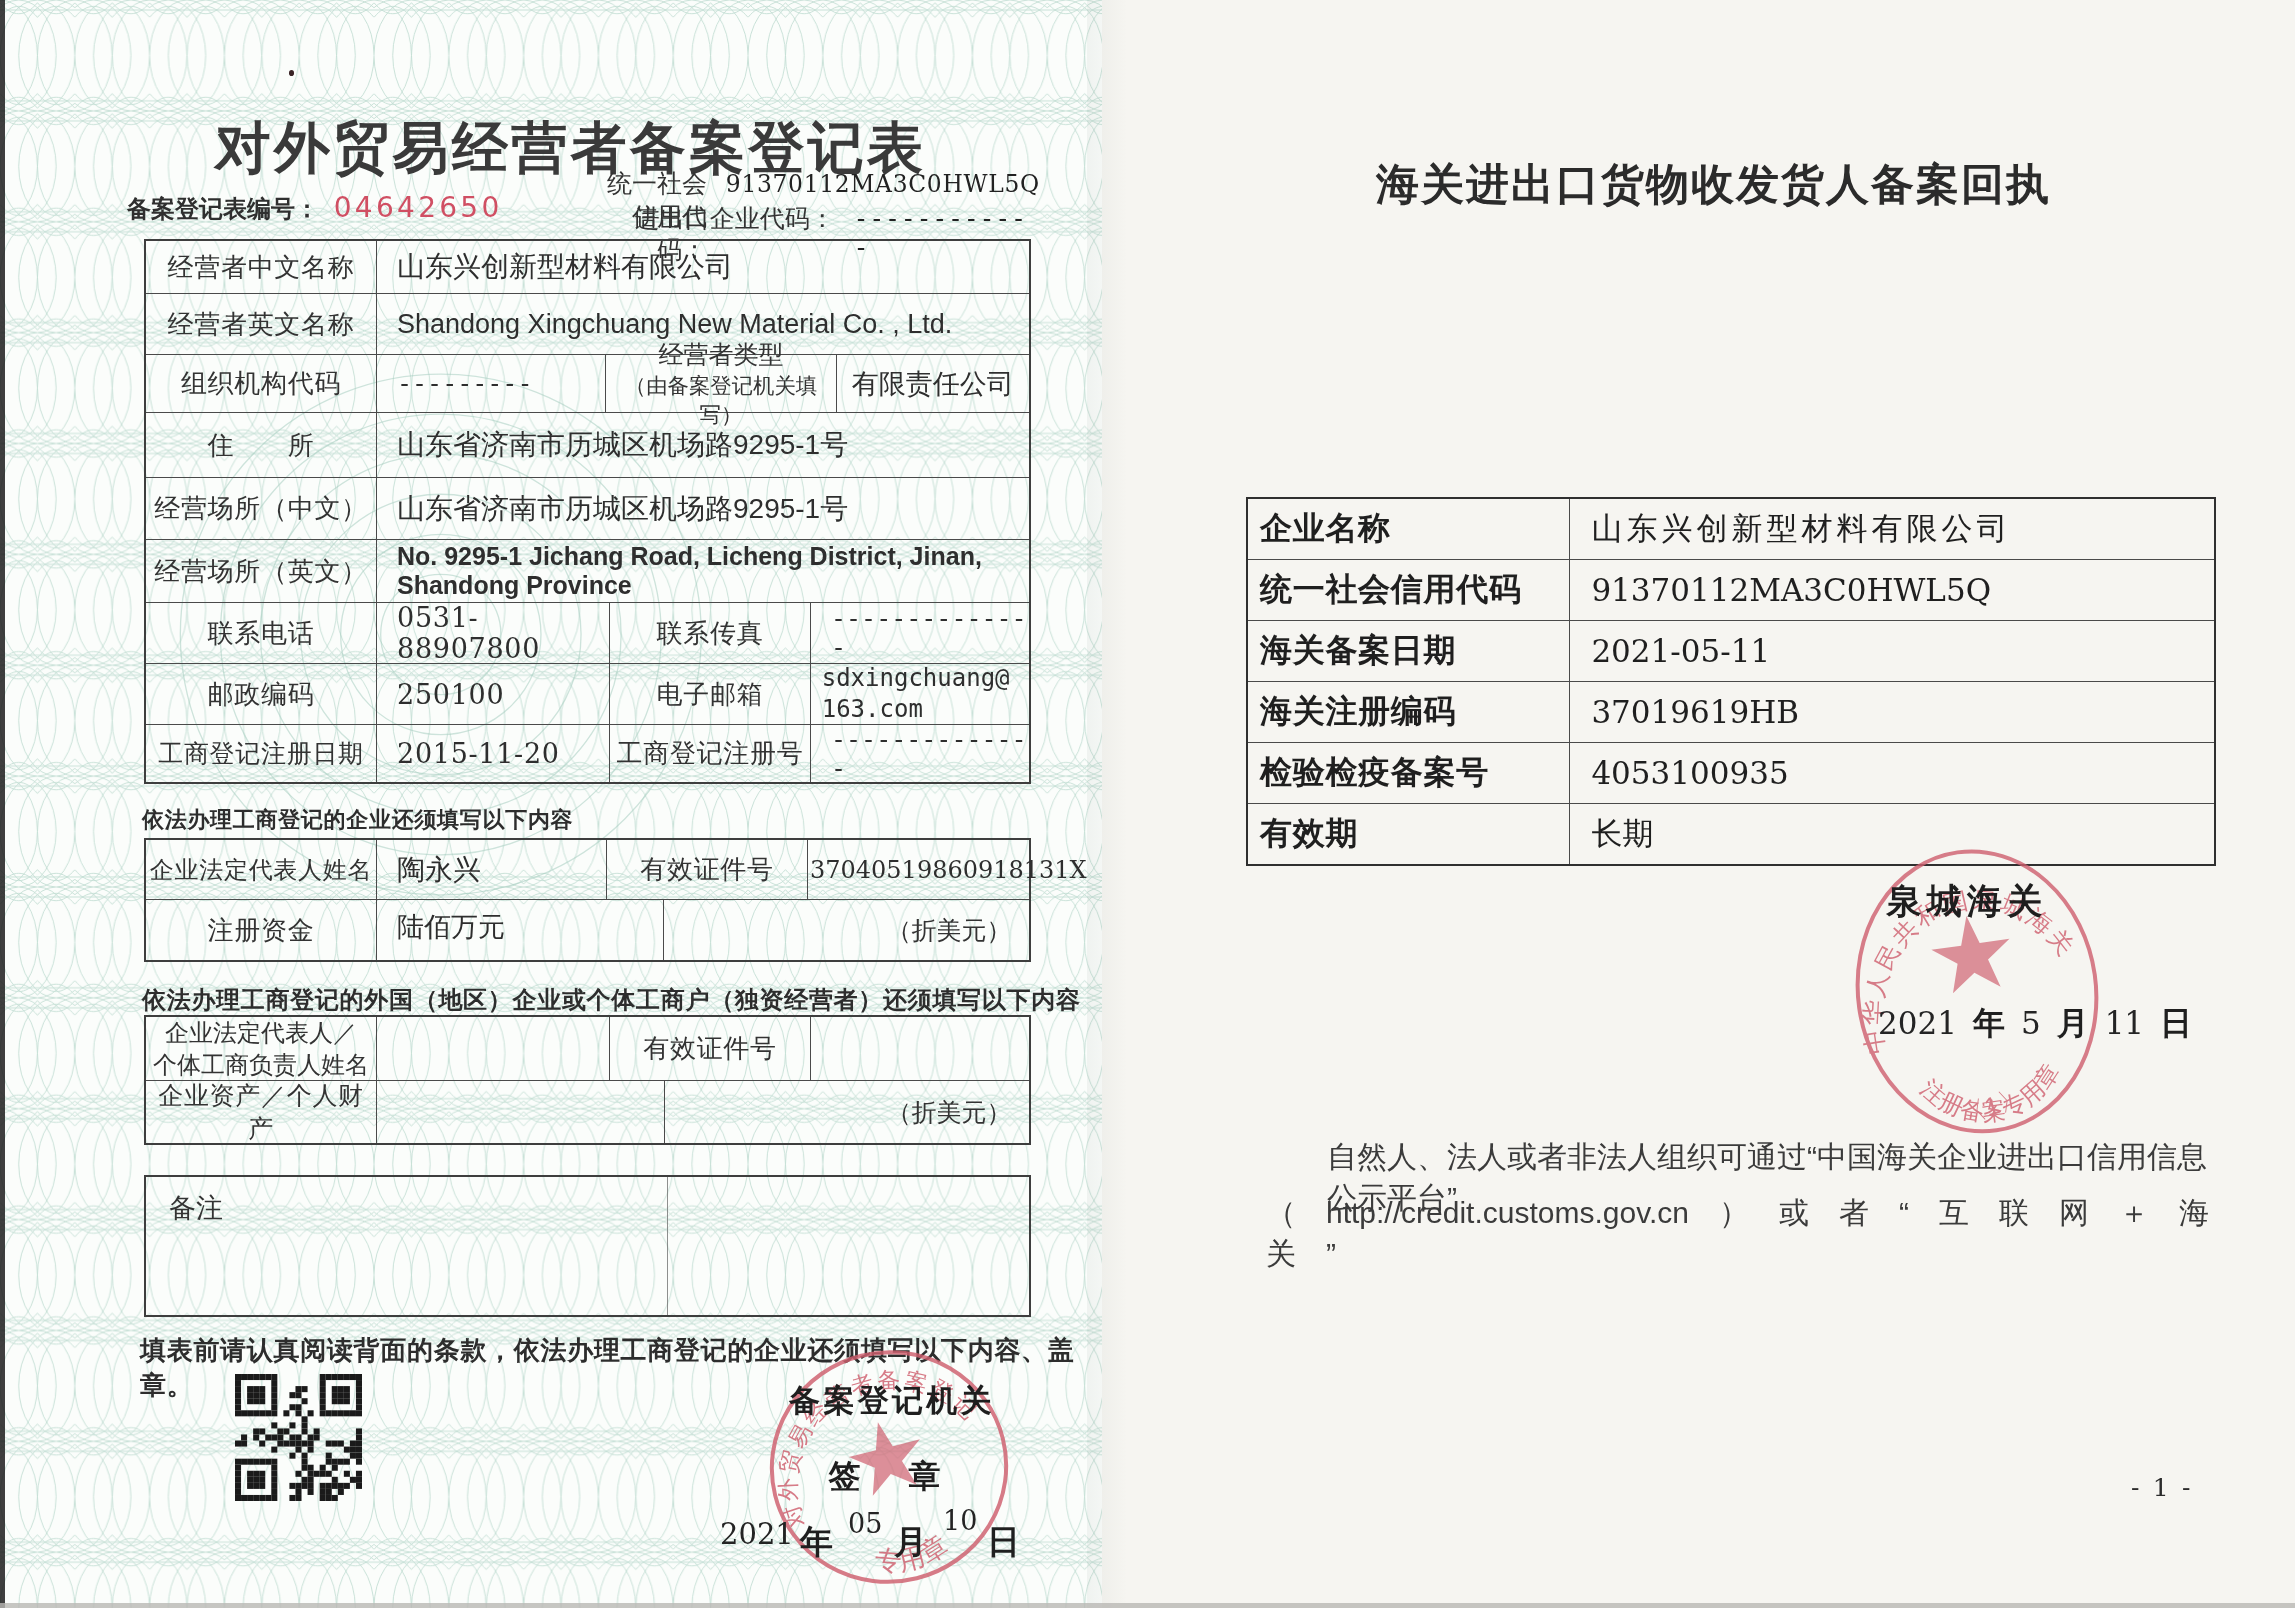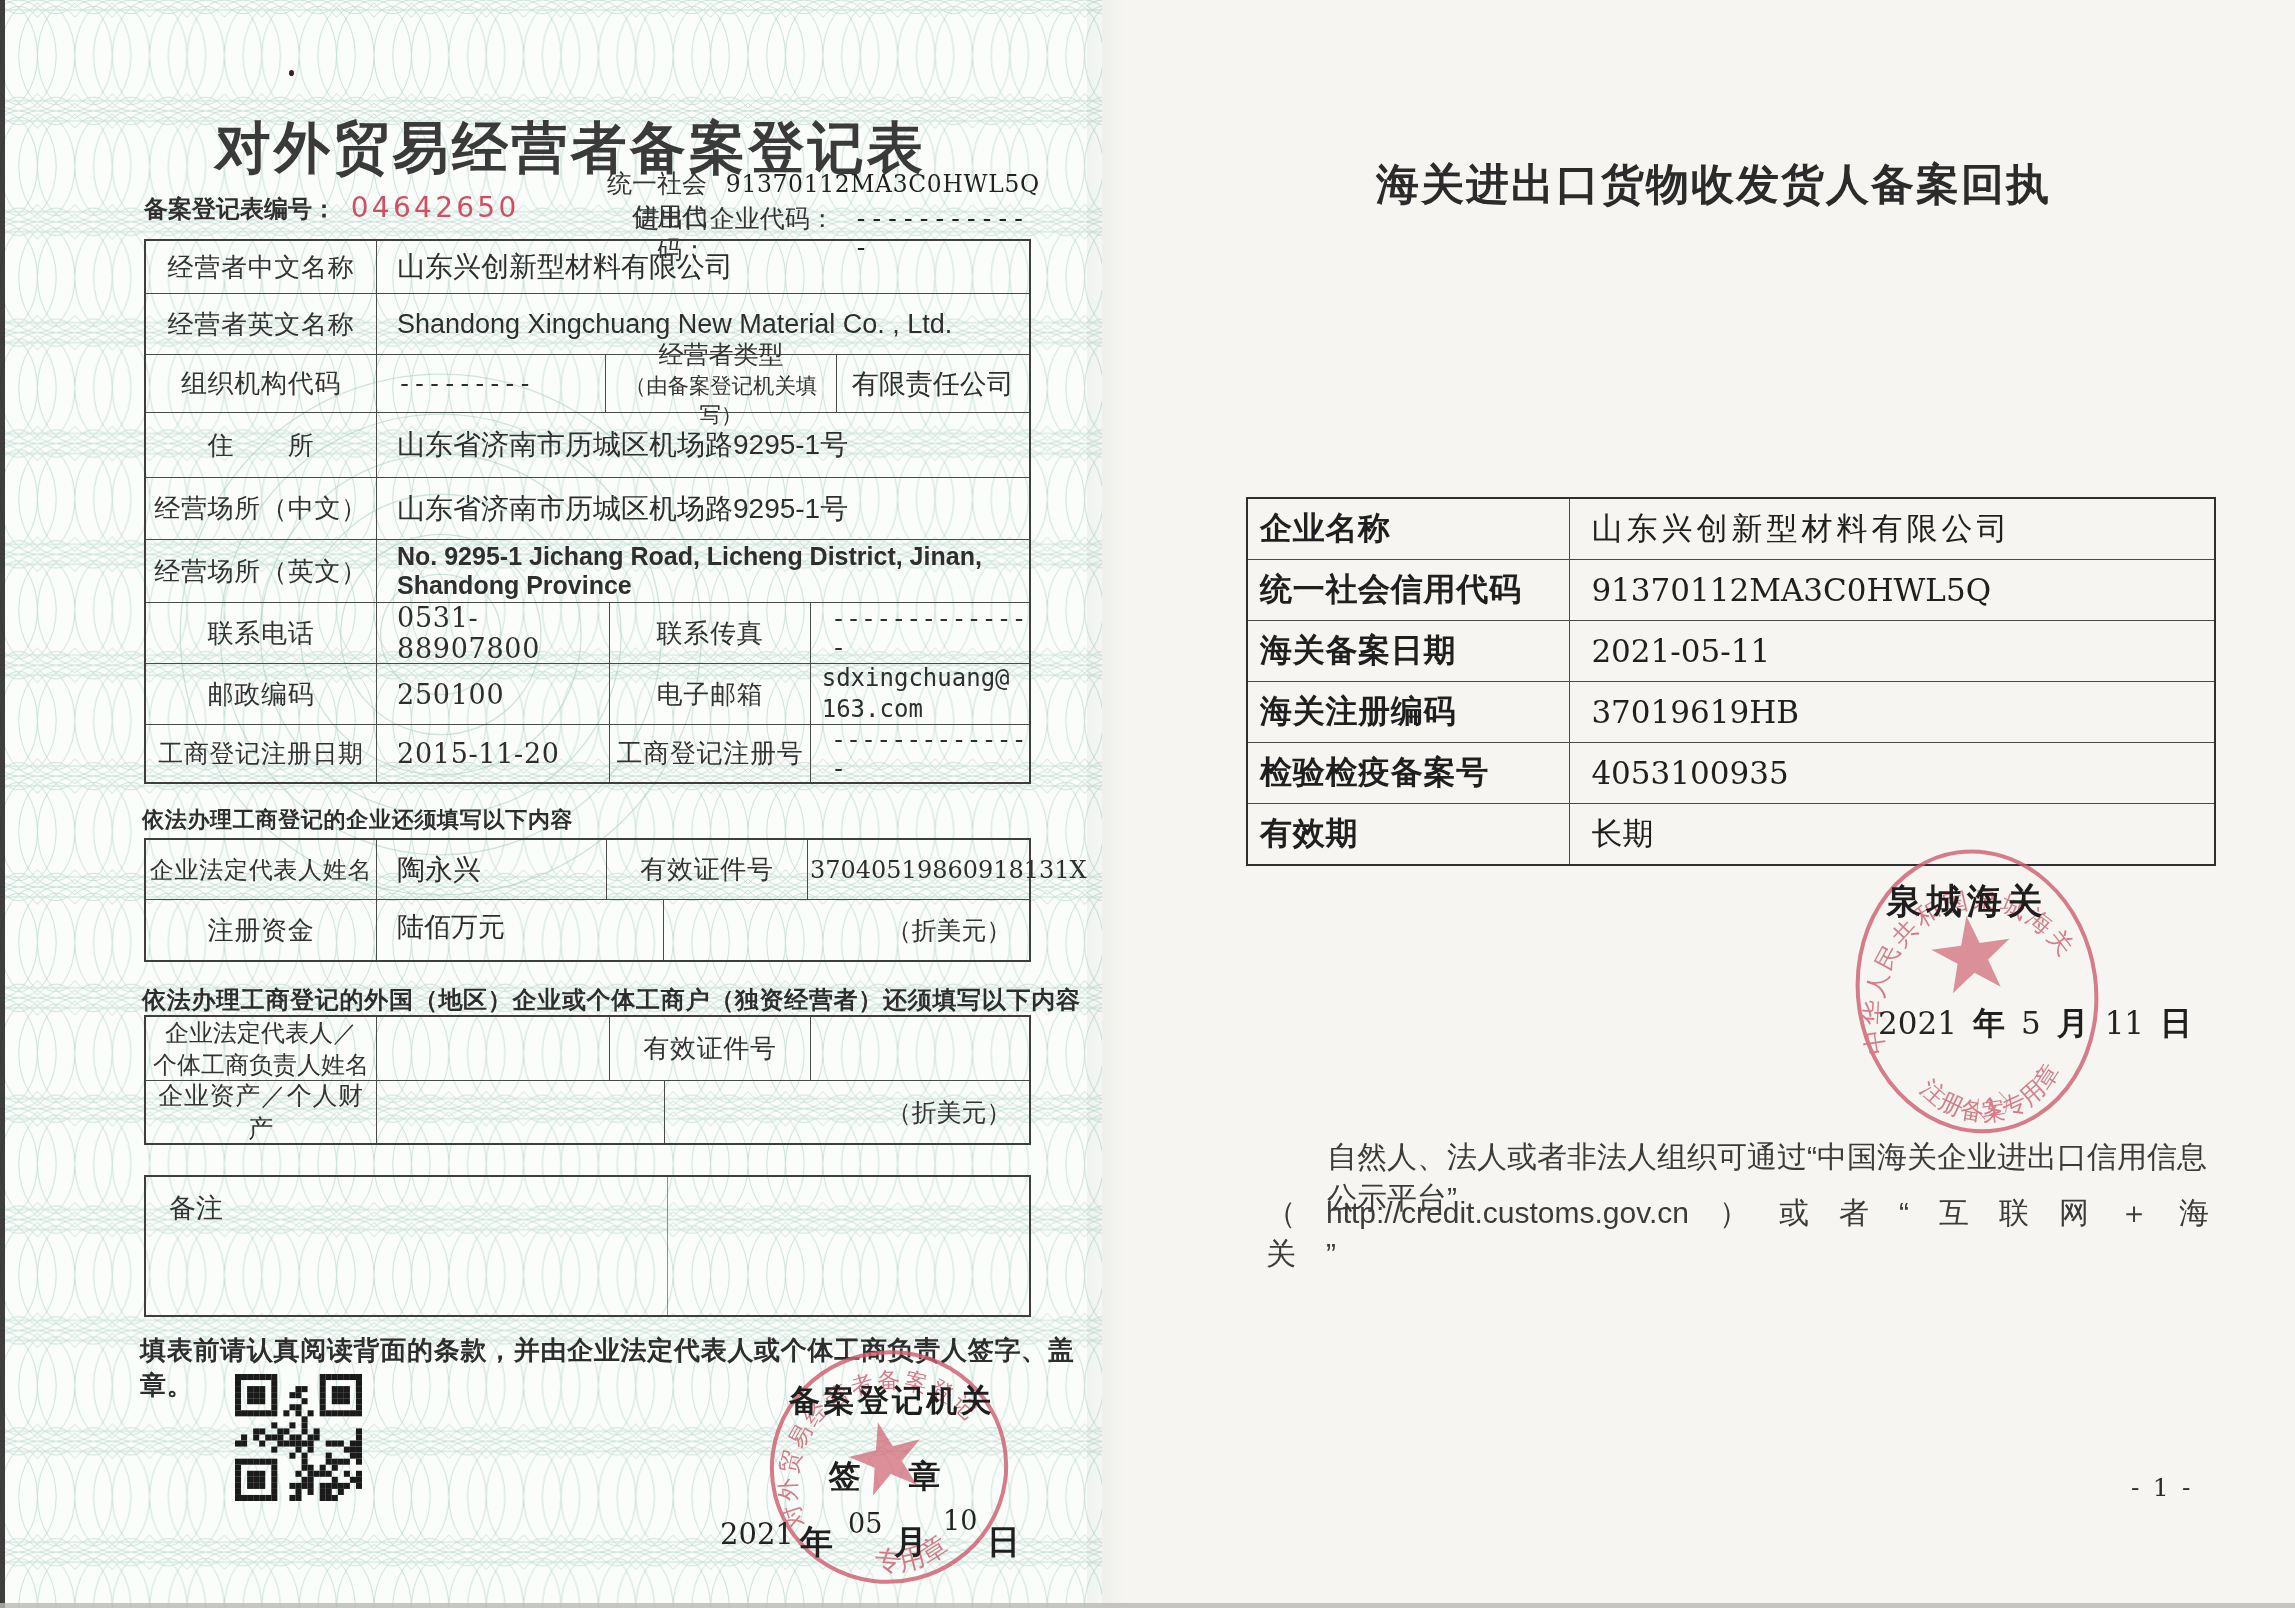--- a/index.html
+++ b/index.html
@@ -14,21 +14,21 @@
   .speck{width:5.3px;height:6px;border-radius:50%;background:#3a2326;}
 
   
   #lp-title{left:200px;top:111px;width:741px;text-align:center;font-size:56px;font-weight:700;
             letter-spacing:3.3px;color:#3a3a3a;}
   .hdr-line{display:flex;align-items:baseline;}
   #credit-line{left:586px;top:167px;width:454px;}
   #ie-line{left:586px;top:202px;width:454px;}
   .hdr-lab{width:252px;text-align:right;font-size:25px;font-weight:400;color:#333;}
   .hdr-val{margin-left:18.7px;font-size:23.4px;letter-spacing:0.7px;color:#222;}
-  #formno-line{left:144px;top:191px;}
+  #formno-line{left:127px;top:191px;}
   #formno-label{font-size:24px;font-weight:700;color:#2f2f2f;}
   #formno-value{margin-left:14.7px;font-size:28px;letter-spacing:3.3px;color:#d04f63;font-family:"DejaVu Sans",sans-serif;}
 
   
   .tbl{position:absolute;border:2px solid #3e3e3e;}
   .r{display:flex;}
   .r + .r{border-top:1.3px solid #4a4a4a;}
   .c{display:flex;align-items:center;min-width:0;}
   .c + .c{border-left:1.3px solid #4a4a4a;}
   .lab{justify-content:center;text-align:center;font-size:26px;letter-spacing:0.7px;color:#333;}
@@ -215,21 +215,21 @@
         <div class="c val" style="width:267px;"></div>
         <div class="c note-cell" style="flex:1;">（折美元）</div>
       </div>
     </div>
 
     <div class="abs" id="remark-box">
       <div id="remark-divider"></div>
       <div id="remark-label">备注</div>
     </div>
 
-    <div class="abs" id="footer-note">填表前请认真阅读背面的条款，并由企业法定代表人或个体工商负责人签字、盖章。</div>
+    <div class="abs" id="footer-note">填表前请认真阅读背面的条款，依法办理工商登记的企业还须填写以下内容、盖章。</div>
 
     <svg class="abs" id="qr-svg" width="127" height="127" viewBox="0 0 189 189" style="left:235px;top:1374px;">
         <g fill="#1a1a1a">
           <rect x="0" y="0" width="9" height="9"></rect>
           <rect x="9" y="0" width="9" height="9"></rect>
           <rect x="18" y="0" width="9" height="9"></rect>
           <rect x="27" y="0" width="9" height="9"></rect>
           <rect x="36" y="0" width="9" height="9"></rect>
           <rect x="45" y="0" width="9" height="9"></rect>
           <rect x="54" y="0" width="9" height="9"></rect>

